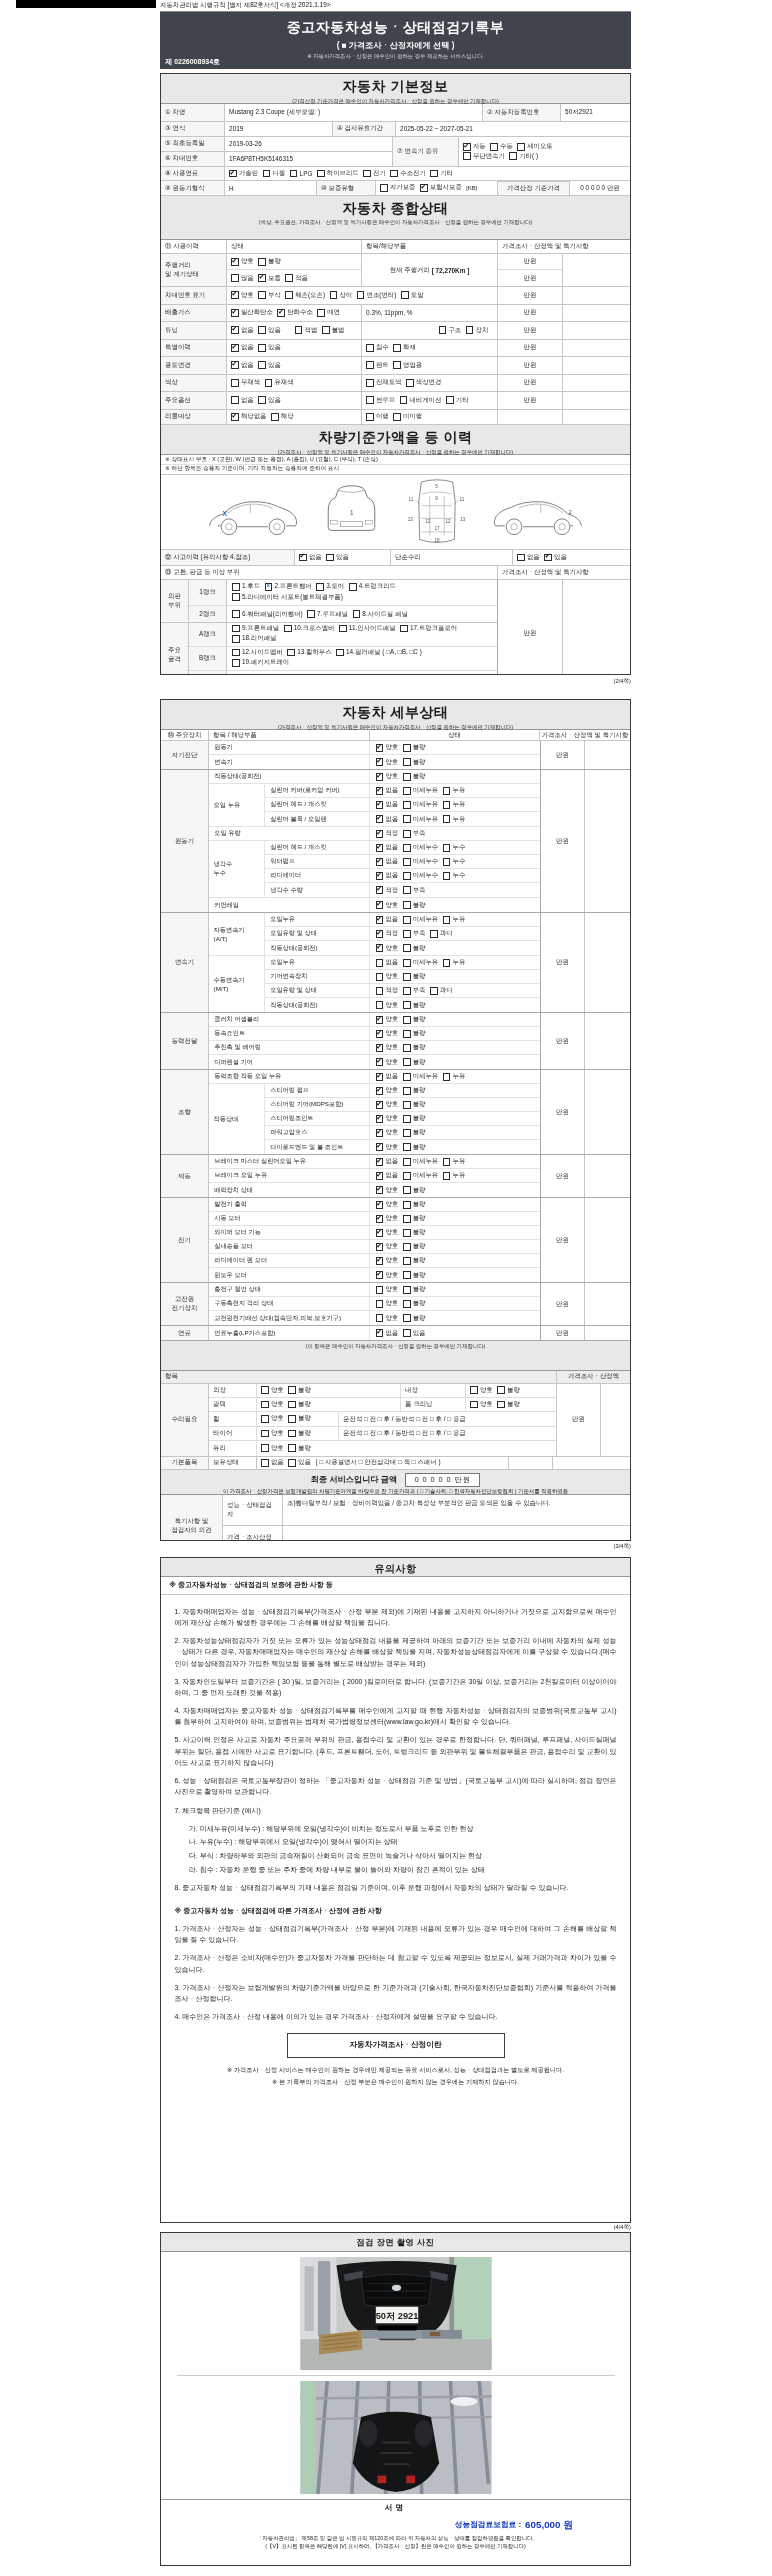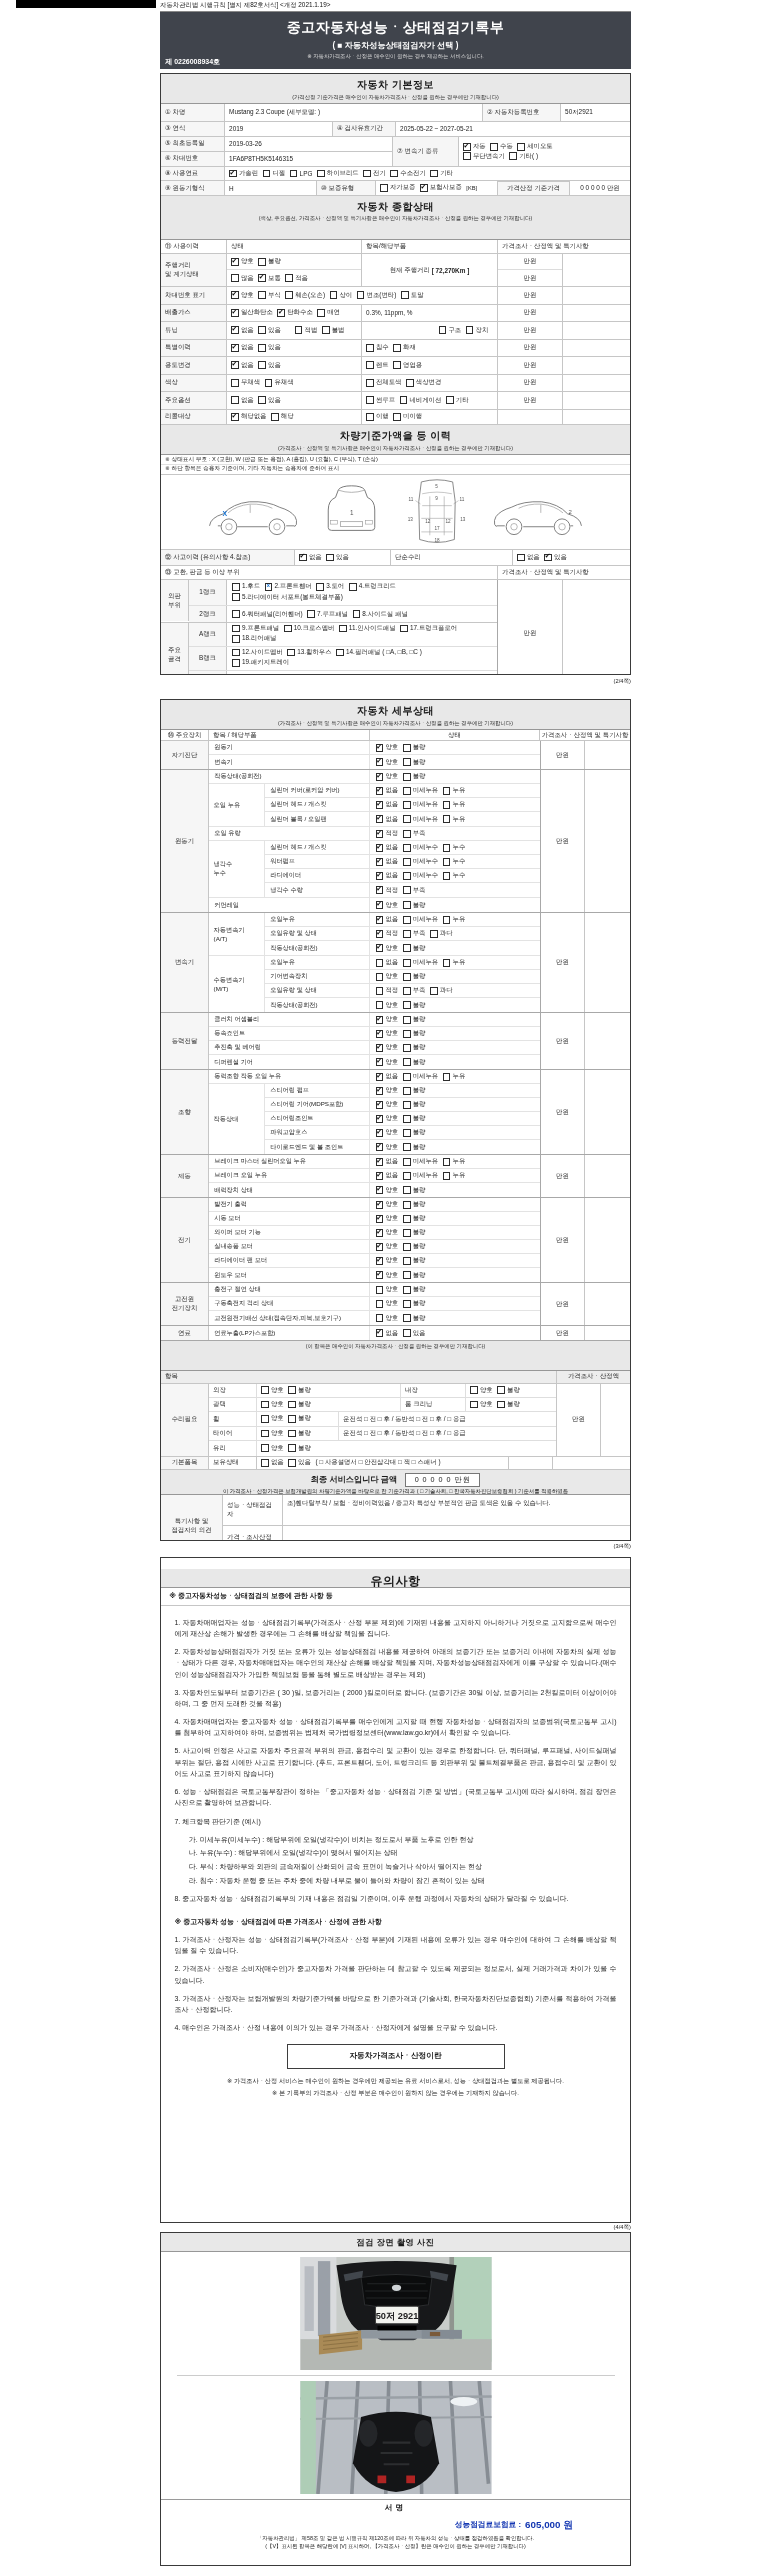--- a/index.html
+++ b/index.html
@@ -13,21 +13,21 @@
   .dochead{left:160px;top:11.3px;width:471px;height:58px;background:#40444c;border-top:1px solid #888;
            color:#fff;text-align:center;box-sizing:border-box;}
   .dochead .t{font-size:14px;font-weight:bold;letter-spacing:0.5px;padding-top:7.2px;}
   .dochead .s{font-size:8.2px;font-weight:bold;padding-top:2.6px;}
   .dochead .n{font-size:5.4px;color:#d8d8d8;padding-top:1.5px;}
   .dochead .no{position:absolute;left:5.2px;bottom:2.1px;font-size:7px;font-weight:bold;}
   
   .card{position:absolute;left:160px;width:471px;background:#fff;border:1px solid #3a3a3a;
         box-sizing:border-box;overflow:hidden;}
   .sh{background:#e8e8e8;border-bottom:0.5px solid #979797;text-align:center;box-sizing:border-box;}
-  .sh .t{font-size:10px;font-weight:bold;padding-top:4.1px;letter-spacing:0.5px;}
+  .sh .t{font-size:14px;font-weight:bold;padding-top:4.1px;letter-spacing:0.5px;}
   .sh .n{font-size:5.4px;color:#2e2e2e;padding-top:1.5px;}
   .pagemark{font-size:5.7px;color:#222;}
   
   .r{display:flex;box-sizing:border-box;border-bottom:0.5px solid #c6c6c6;background:#fff;}
   .c{box-sizing:border-box;border-right:0.5px solid #c6c6c6;display:flex;align-items:center;
      padding:0 4.1px;font-size:6.4px;overflow:hidden;white-space:nowrap;}
   .c.last{border-right:none;}
   .lab{background:#f6f6f6;}
   .ctr{justify-content:center;text-align:center;}
   .pre{white-space:pre-line;}
@@ -80,21 +80,21 @@
 </head>
 <body>
 
 <div class="page">
 
   <div class="abs topbar"></div>
   <div class="abs lawref">자동차관리법 시행규칙 [별지 제82호서식] &lt;개정 2021.1.19&gt;</div>
 
   <div class="abs dochead">
     <div class="t">중고자동차성능ㆍ상태점검기록부</div>
-    <div class="s">( ■ 자동차성능상태점검자가 선택 )</div>
+    <div class="s">( ■ 가격조사ㆍ산정자에게 선택 )</div>
     <div class="n">※ 자동차가격조사ㆍ산정은 매수인이 원하는 경우 제공하는 서비스입니다.</div>
     <div class="no">제 0226008934호</div>
   </div>
 
   <div class="card" style="top:73px;height:602px;">
 
     <div class="sh" style="height:30px;">
       <div class="t">자동차 기본정보</div>
       <div class="n">(가격산정 기준가격은 매수인이 자동차가격조사ㆍ산정을 원하는 경우에만 기재합니다)</div>
     </div>
@@ -1482,21 +1482,21 @@
           <div class="c last" style="flex:1;"></div>
         </div>
       </div>
     </div>
   </div>
 
   <div class="abs pagemark" style="left:582px;top:1543px;width:49px;text-align:right;">(3/4쪽)</div>
 
   <div class="card" style="top:1557px;height:666px;">
     <div class="sh" style="height:18.5px;">
-      <div class="t" style="font-size:12px;padding-top:4.1px;margin-top:11px;">유의사항</div>
+      <div class="t" style="font-size:10px;padding-top:4.1px;">유의사항</div>
     </div>
     <div class="nrow" style="height:18.5px;">※ 중고자동차성능ㆍ상태점검의 보증에 관한 사항 등</div>
     <div class="nbody">
       <p>1.  자동차매매업자는 성능ㆍ상태점검기록부(가격조사ㆍ산정 부분 제외)에 기재된 내용을 고지하지 아니하거나 거짓으로 고지함으로써 매수인에게 재산상 손해가 발생한 경우에는 그 손해를 배상할 책임을 집니다.</p>
       <p>2.  자동차성능상태점검자가 거짓 또는 오류가 있는 성능상태점검 내용을 제공하여 아래의 보증기간 또는 보증거리 이내에 자동차의 실제 성능ㆍ상태가 다른 경우, 자동차매매업자는 매수인의 재산상 손해를 배상할 책임을 지며, 자동차성능상태점검자에게 이를 구상할 수 있습니다.(매수인이 성능상태점검자가 가입한 책임보험 등을 통해 별도로 배상받는 경우는 제외)</p>
       <p>3.  자동차인도일부터 보증기간은 ( 30 )일, 보증거리는 ( 2000 )킬로미터로 합니다. (보증기간은 30일 이상, 보증거리는 2천킬로미터 이상이어야 하며, 그 중 먼저 도래한 것을 적용)</p>
       <p>4.  자동차매매업자는 중고자동차 성능ㆍ상태점검기록부를 매수인에게 고지할 때 현행 자동차성능ㆍ상태점검자의 보증범위(국토교통부 고시)를 첨부하여 고지하여야 하며, 보증범위는 법제처 국가법령정보센터(www.law.go.kr)에서 확인할 수 있습니다.</p>
       <p>5.  사고이력 인정은 사고로 자동차 주요골격 부위의 판금, 용접수리 및 교환이 있는 경우로 한정합니다. 단, 쿼터패널, 루프패널, 사이드실패널 부위는 절단, 용접 시에만 사고로 표기합니다. (후드, 프론트휀더, 도어, 트렁크리드 등 외판부위 및 볼트체결부품은 판금, 용접수리 및 교환이 있어도 사고로 표기하지 않습니다)</p>
       <p>6.  성능ㆍ상태점검은 국토교통부장관이 정하는 「중고자동차 성능ㆍ상태점검 기준 및 방법」(국토교통부 고시)에 따라 실시하며, 점검 장면은 사진으로 촬영하여 보관합니다.</p>
       <p>7.  체크항목 판단기준 (예시)</p>

